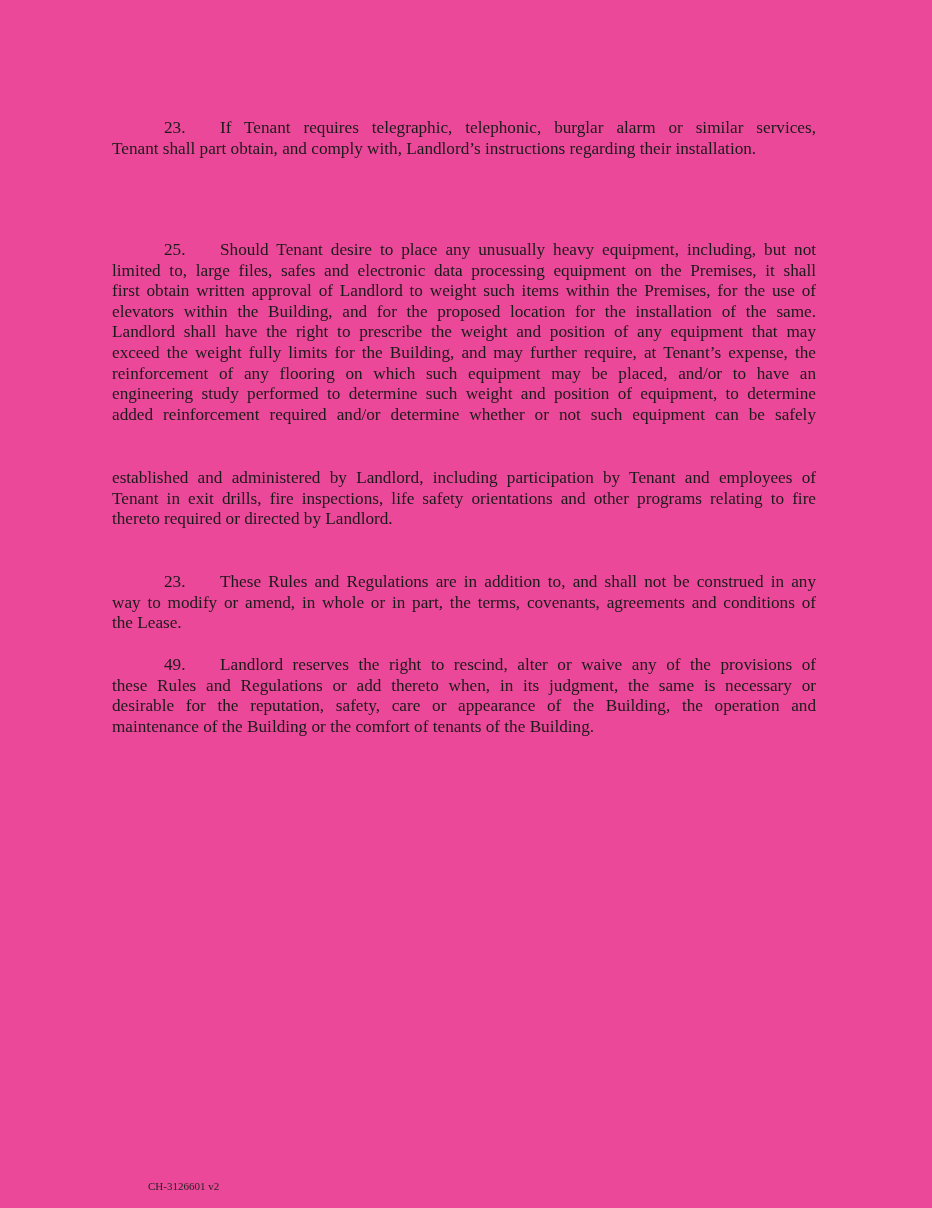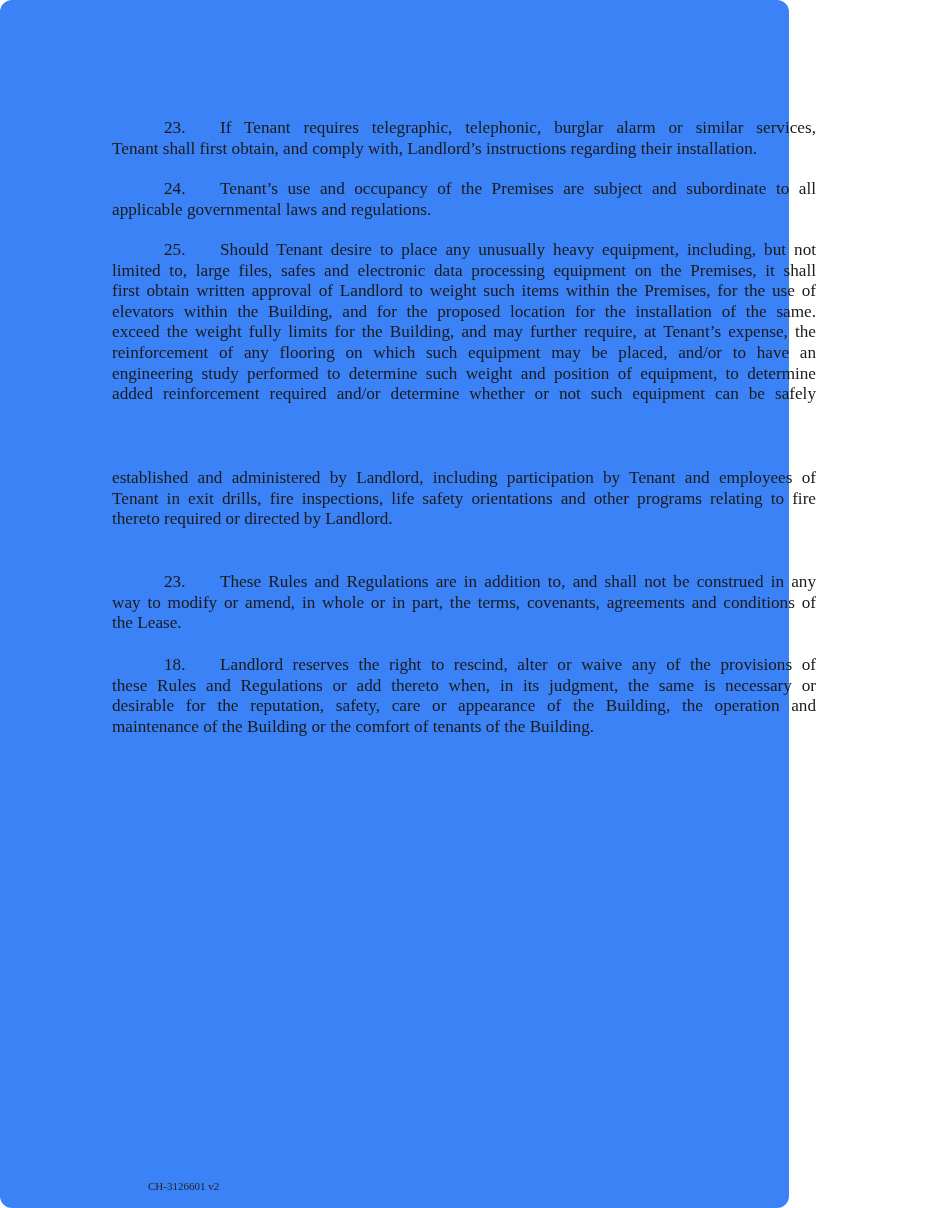--- a/index.html
+++ b/index.html
@@ -11,24 +11,23 @@
       width: 932px;
       height: 1208px;
       position: relative;
       overflow: hidden;
       font-family: "Liberation Serif", "DejaVu Serif", serif;
       color: #1a1a1a;
     }
     .page {
       position: absolute;
       left: 0; top: 0;
-      width: 789px;
+      width: 932px;
       height: 1208px;
-      background: #3b82f6;
-      border-radius: 12px;
+      background: #ec4899;
     }
     .para {
       position: absolute;
       left: 112px;
       width: 704px;
       font-size: 17.2px;
       line-height: 20.6px;
     }
     .line {
       display: block;
@@ -66,53 +65,50 @@
       padding-left: 32px;
     }
   </style>
 </head>
 <body>
 
 <div class="page">
 
   <div class="para" style="top:118px;">
     <span class="line first"><span class="num">23.</span><span>If Tenant requires telegraphic, telephonic, burglar alarm or similar services,</span></span>
-    <span class="line last">Tenant shall first obtain, and comply with, Landlord’s instructions regarding their installation.</span>
+    <span class="line last">Tenant shall part obtain, and comply with, Landlord’s instructions regarding their installation.</span>
   </div>
 
-  <div class="para" style="top:179px;">
-    <span class="line first"><span class="num">24.</span><span>Tenant’s use and occupancy of the Premises are subject and subordinate to all</span></span>
-    <span class="line last">applicable governmental laws and regulations.</span>
-  </div>
 
   <div class="para" style="top:240px;">
     <span class="line first"><span class="num">25.</span><span>Should Tenant desire to place any unusually heavy equipment, including, but not</span></span>
     <span class="line">limited to, large files, safes and electronic data processing equipment on the Premises, it shall</span>
     <span class="line">first obtain written approval of Landlord to weight such items within the Premises, for the use of</span>
     <span class="line">elevators within the Building, and for the proposed location for the installation of the same.</span>
+    <span class="line">Landlord shall have the right to prescribe the weight and position of any equipment that may</span>
     <span class="line">exceed the weight fully limits for the Building, and may further require, at Tenant’s expense, the</span>
     <span class="line">reinforcement of any flooring on which such equipment may be placed, and/or to have an</span>
     <span class="line">engineering study performed to determine such weight and position of equipment, to determine</span>
     <span class="line">added reinforcement required and/or determine whether or not such equipment can be safely</span>
   </div>
 
   <div class="para" style="top:468px;">
     <span class="line">established and administered by Landlord, including participation by Tenant and employees of</span>
     <span class="line">Tenant in exit drills, fire inspections, life safety orientations and other programs relating to fire</span>
     <span class="line last">thereto required or directed by Landlord.</span>
   </div>
 
   <div class="para" style="top:572px;">
     <span class="line first"><span class="num">23.</span><span>These Rules and Regulations are in addition to, and shall not be construed in any</span></span>
     <span class="line">way to modify or amend, in whole or in part, the terms, covenants, agreements and conditions of</span>
     <span class="line last">the Lease.</span>
   </div>
 
   <div class="para" style="top:655px;">
-    <span class="line first"><span class="num">18.</span><span>Landlord reserves the right to rescind, alter or waive any of the provisions of</span></span>
+    <span class="line first"><span class="num">49.</span><span>Landlord reserves the right to rescind, alter or waive any of the provisions of</span></span>
     <span class="line">these Rules and Regulations or add thereto when, in its judgment, the same is necessary or</span>
     <span class="line">desirable for the reputation, safety, care or appearance of the Building, the operation and</span>
     <span class="line last">maintenance of the Building or the comfort of tenants of the Building.</span>
   </div>
 
   <div class="page-number">-30-</div>
   <div class="doc-id">CH-3126601 v2</div>
 
 </div>
 

